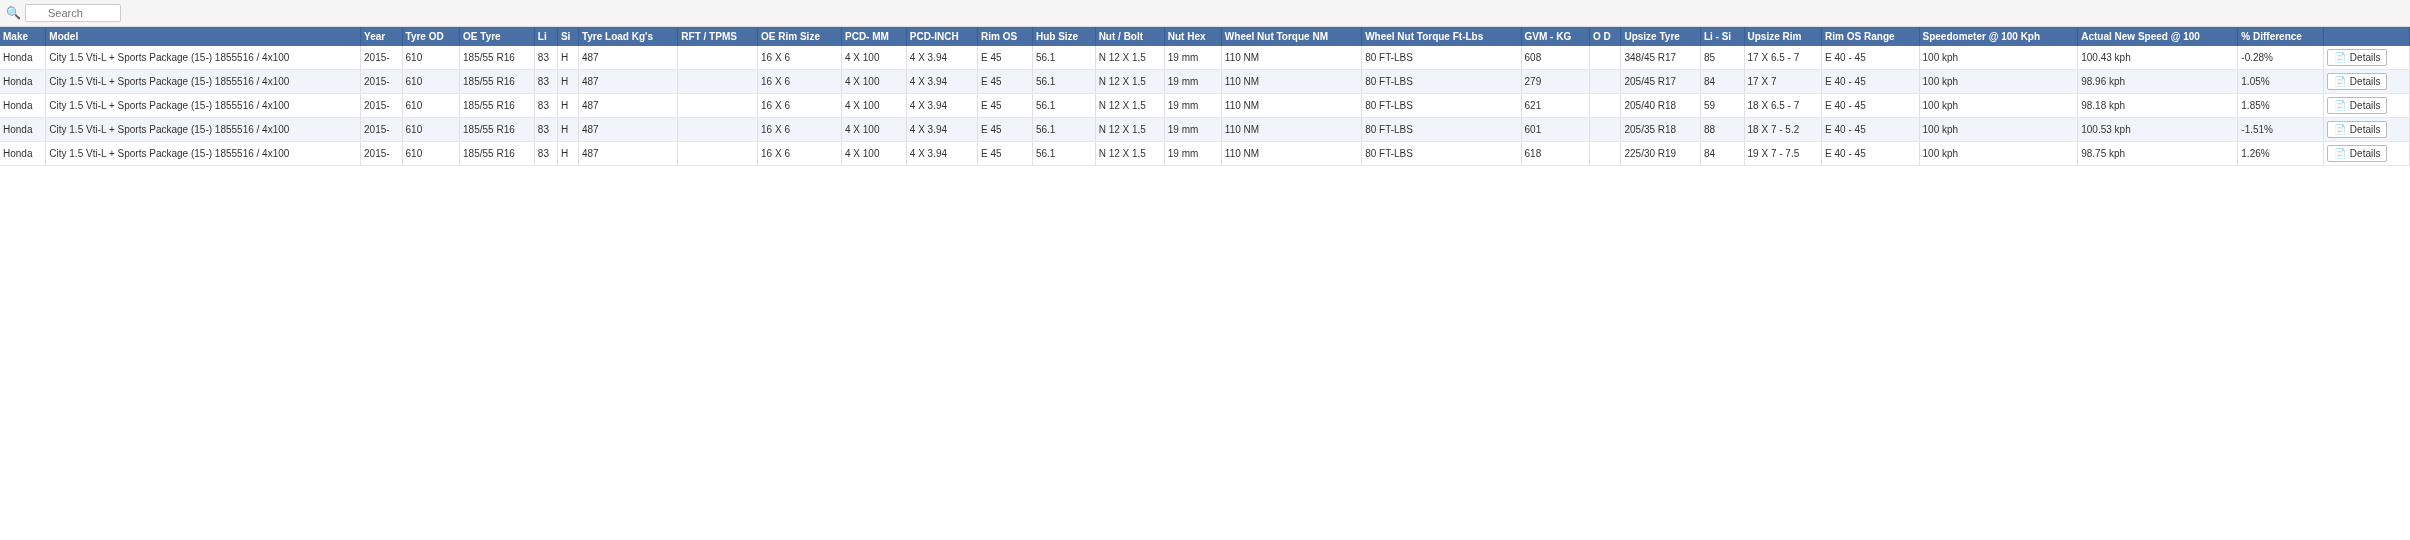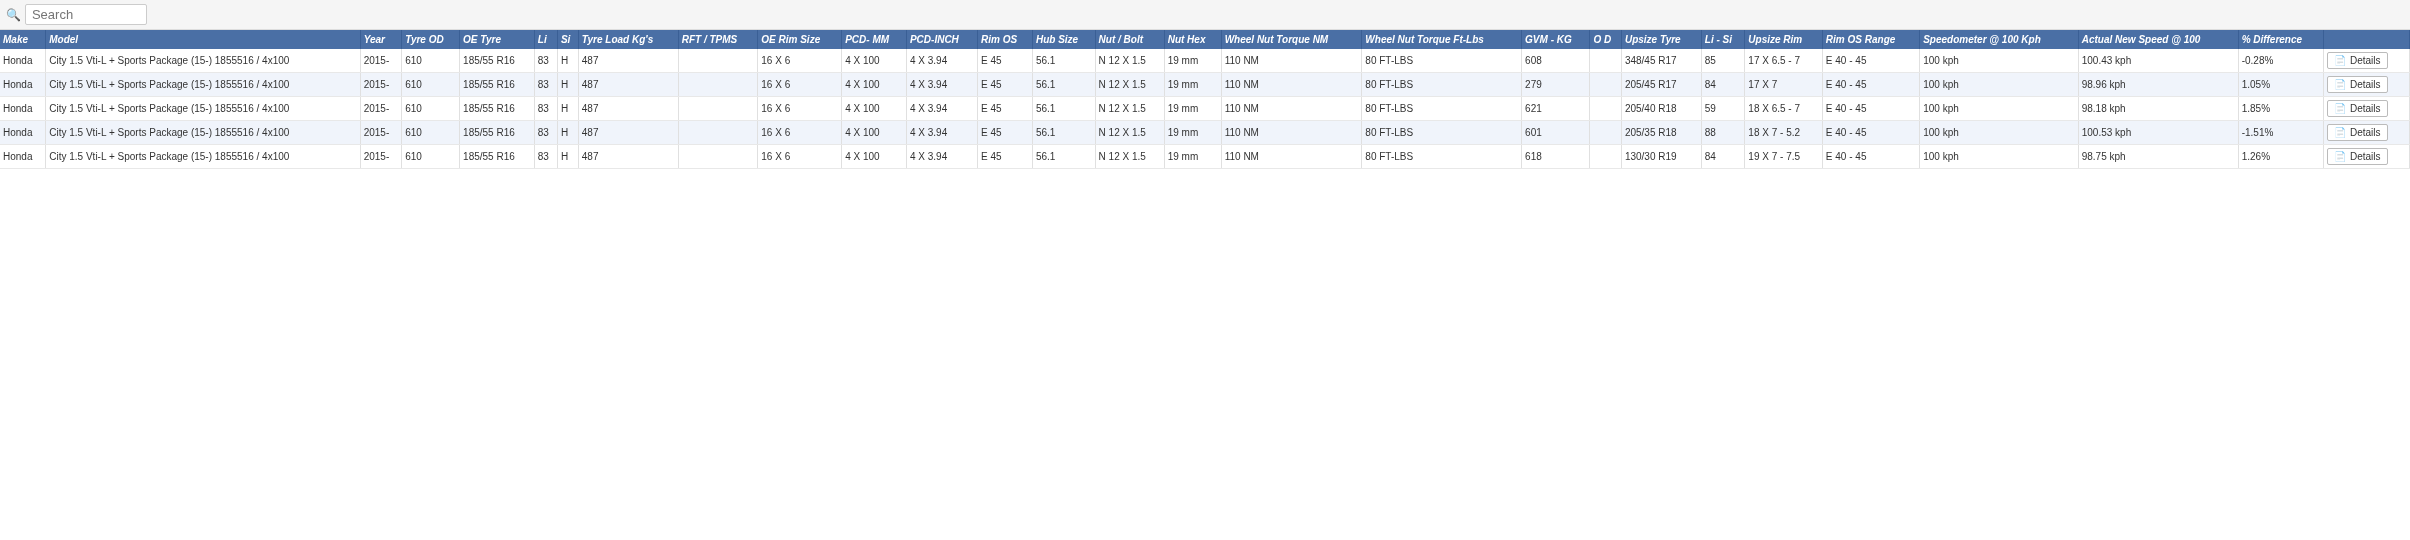--- a/index.html
+++ b/index.html
@@ -7,23 +7,23 @@
 
     .search-bar {
       display: flex;
       align-items: center;
       padding: 4px 6px;
       border-bottom: 1px solid #ddd;
       background: #f5f5f5;
     }
     .search-bar input {
       border: 1px solid #ccc;
-      padding: 2px 6px;
-      font-size: 13px;
-      width: 122px;
+      padding: 2px 22px;
+      font-size: 11px;
+      width: 96px;
       border-radius: 2px;
     }
     .search-icon-wrap {
       margin-right: 4px;
       color: #555;
       font-size: 12px;
     }
 
     .table-container {
       overflow-x: auto;
@@ -33,21 +33,20 @@
     table {
       width: 100%;
       border-collapse: collapse;
       font-size: 10.5px;
       table-layout: auto;
     }
 
     thead tr {
       background: #4a6fa5;
       color: #fff;
-      font-style: italic;
     }
 
     thead th {
       padding: 4px 3px;
       text-align: left;
       font-weight: bold;
       white-space: nowrap;
       border-right: 1px solid #3a5f95;
       font-size: 10px;
     }
@@ -275,21 +274,21 @@
           <td>4 X 100</td>
           <td>4 X 3.94</td>
           <td>E 45</td>
           <td>56.1</td>
           <td>N 12 X 1.5</td>
           <td>19 mm</td>
           <td>110 NM</td>
           <td>80 FT-LBS</td>
           <td>618</td>
           <td></td>
-          <td>130/30 R19</td>
+          <td>225/30 R19</td>
           <td>84</td>
           <td>19 X 7 - 7.5</td>
           <td>E 40 - 45</td>
           <td>100 kph</td>
           <td>98.75 kph</td>
           <td>1.26%</td>
           <td><button class="details-btn">
               <span class="doc-icon">📄</span>
               <span>Details</span>
             </button></td>

